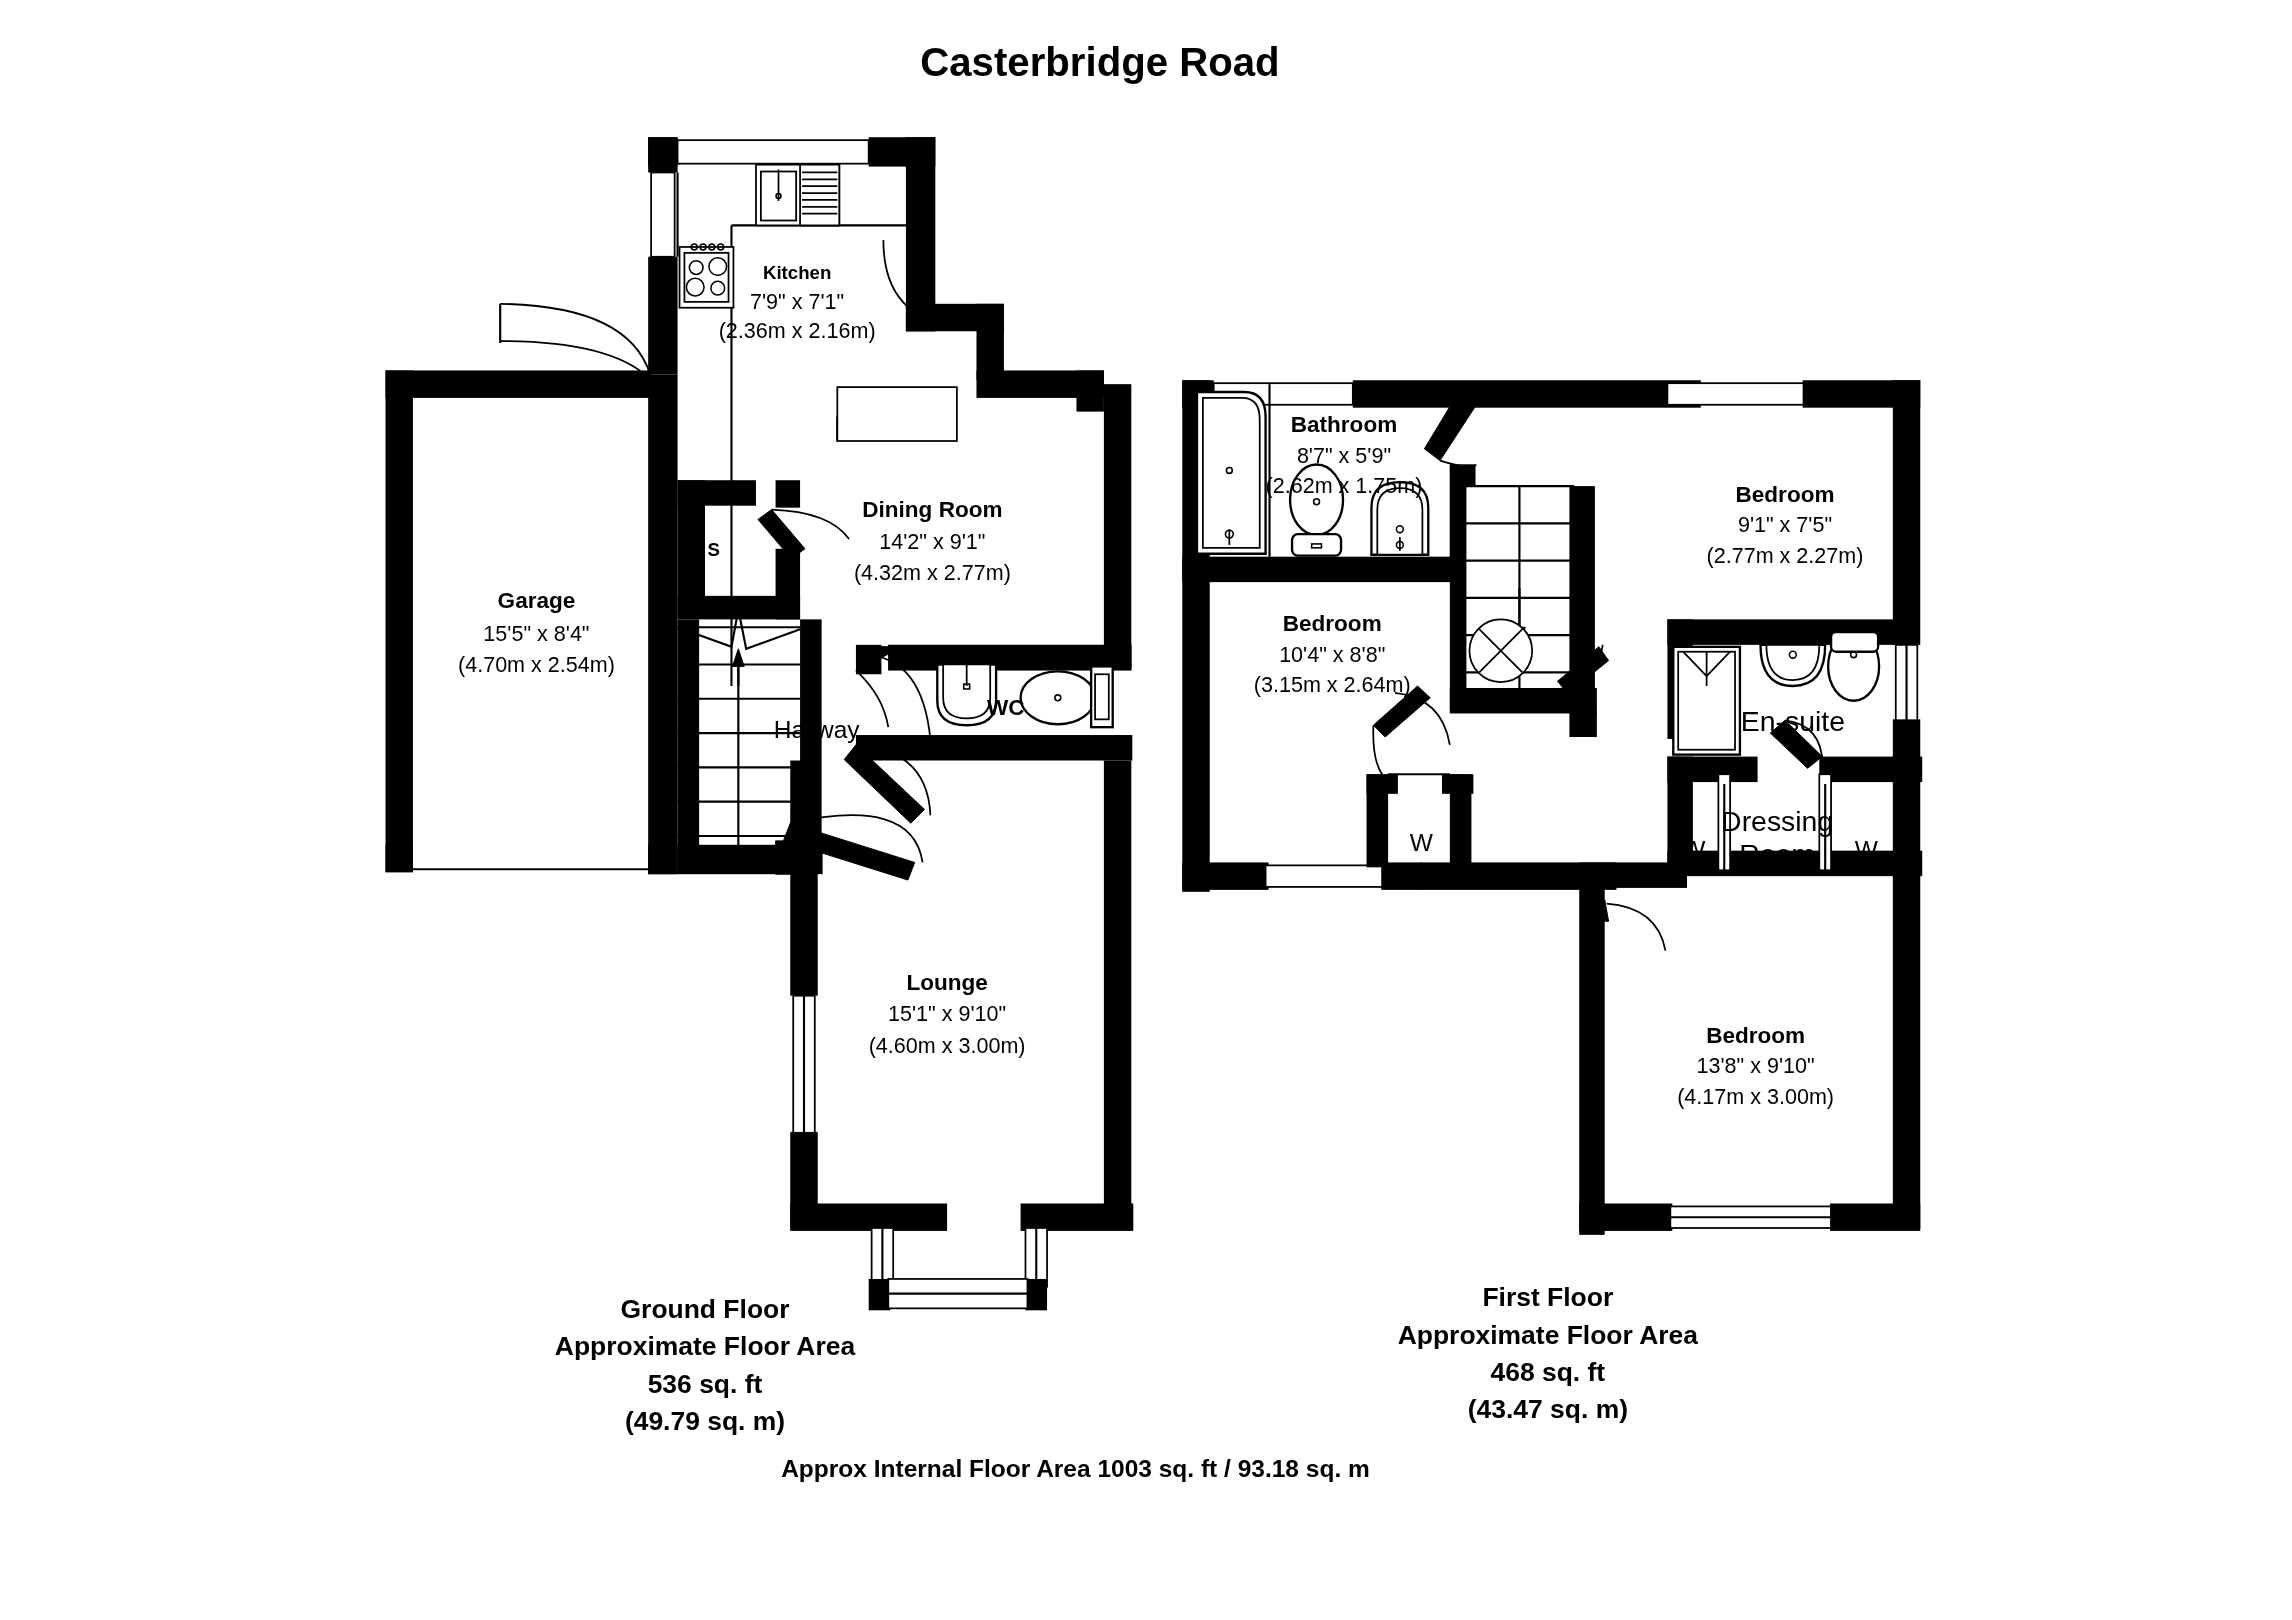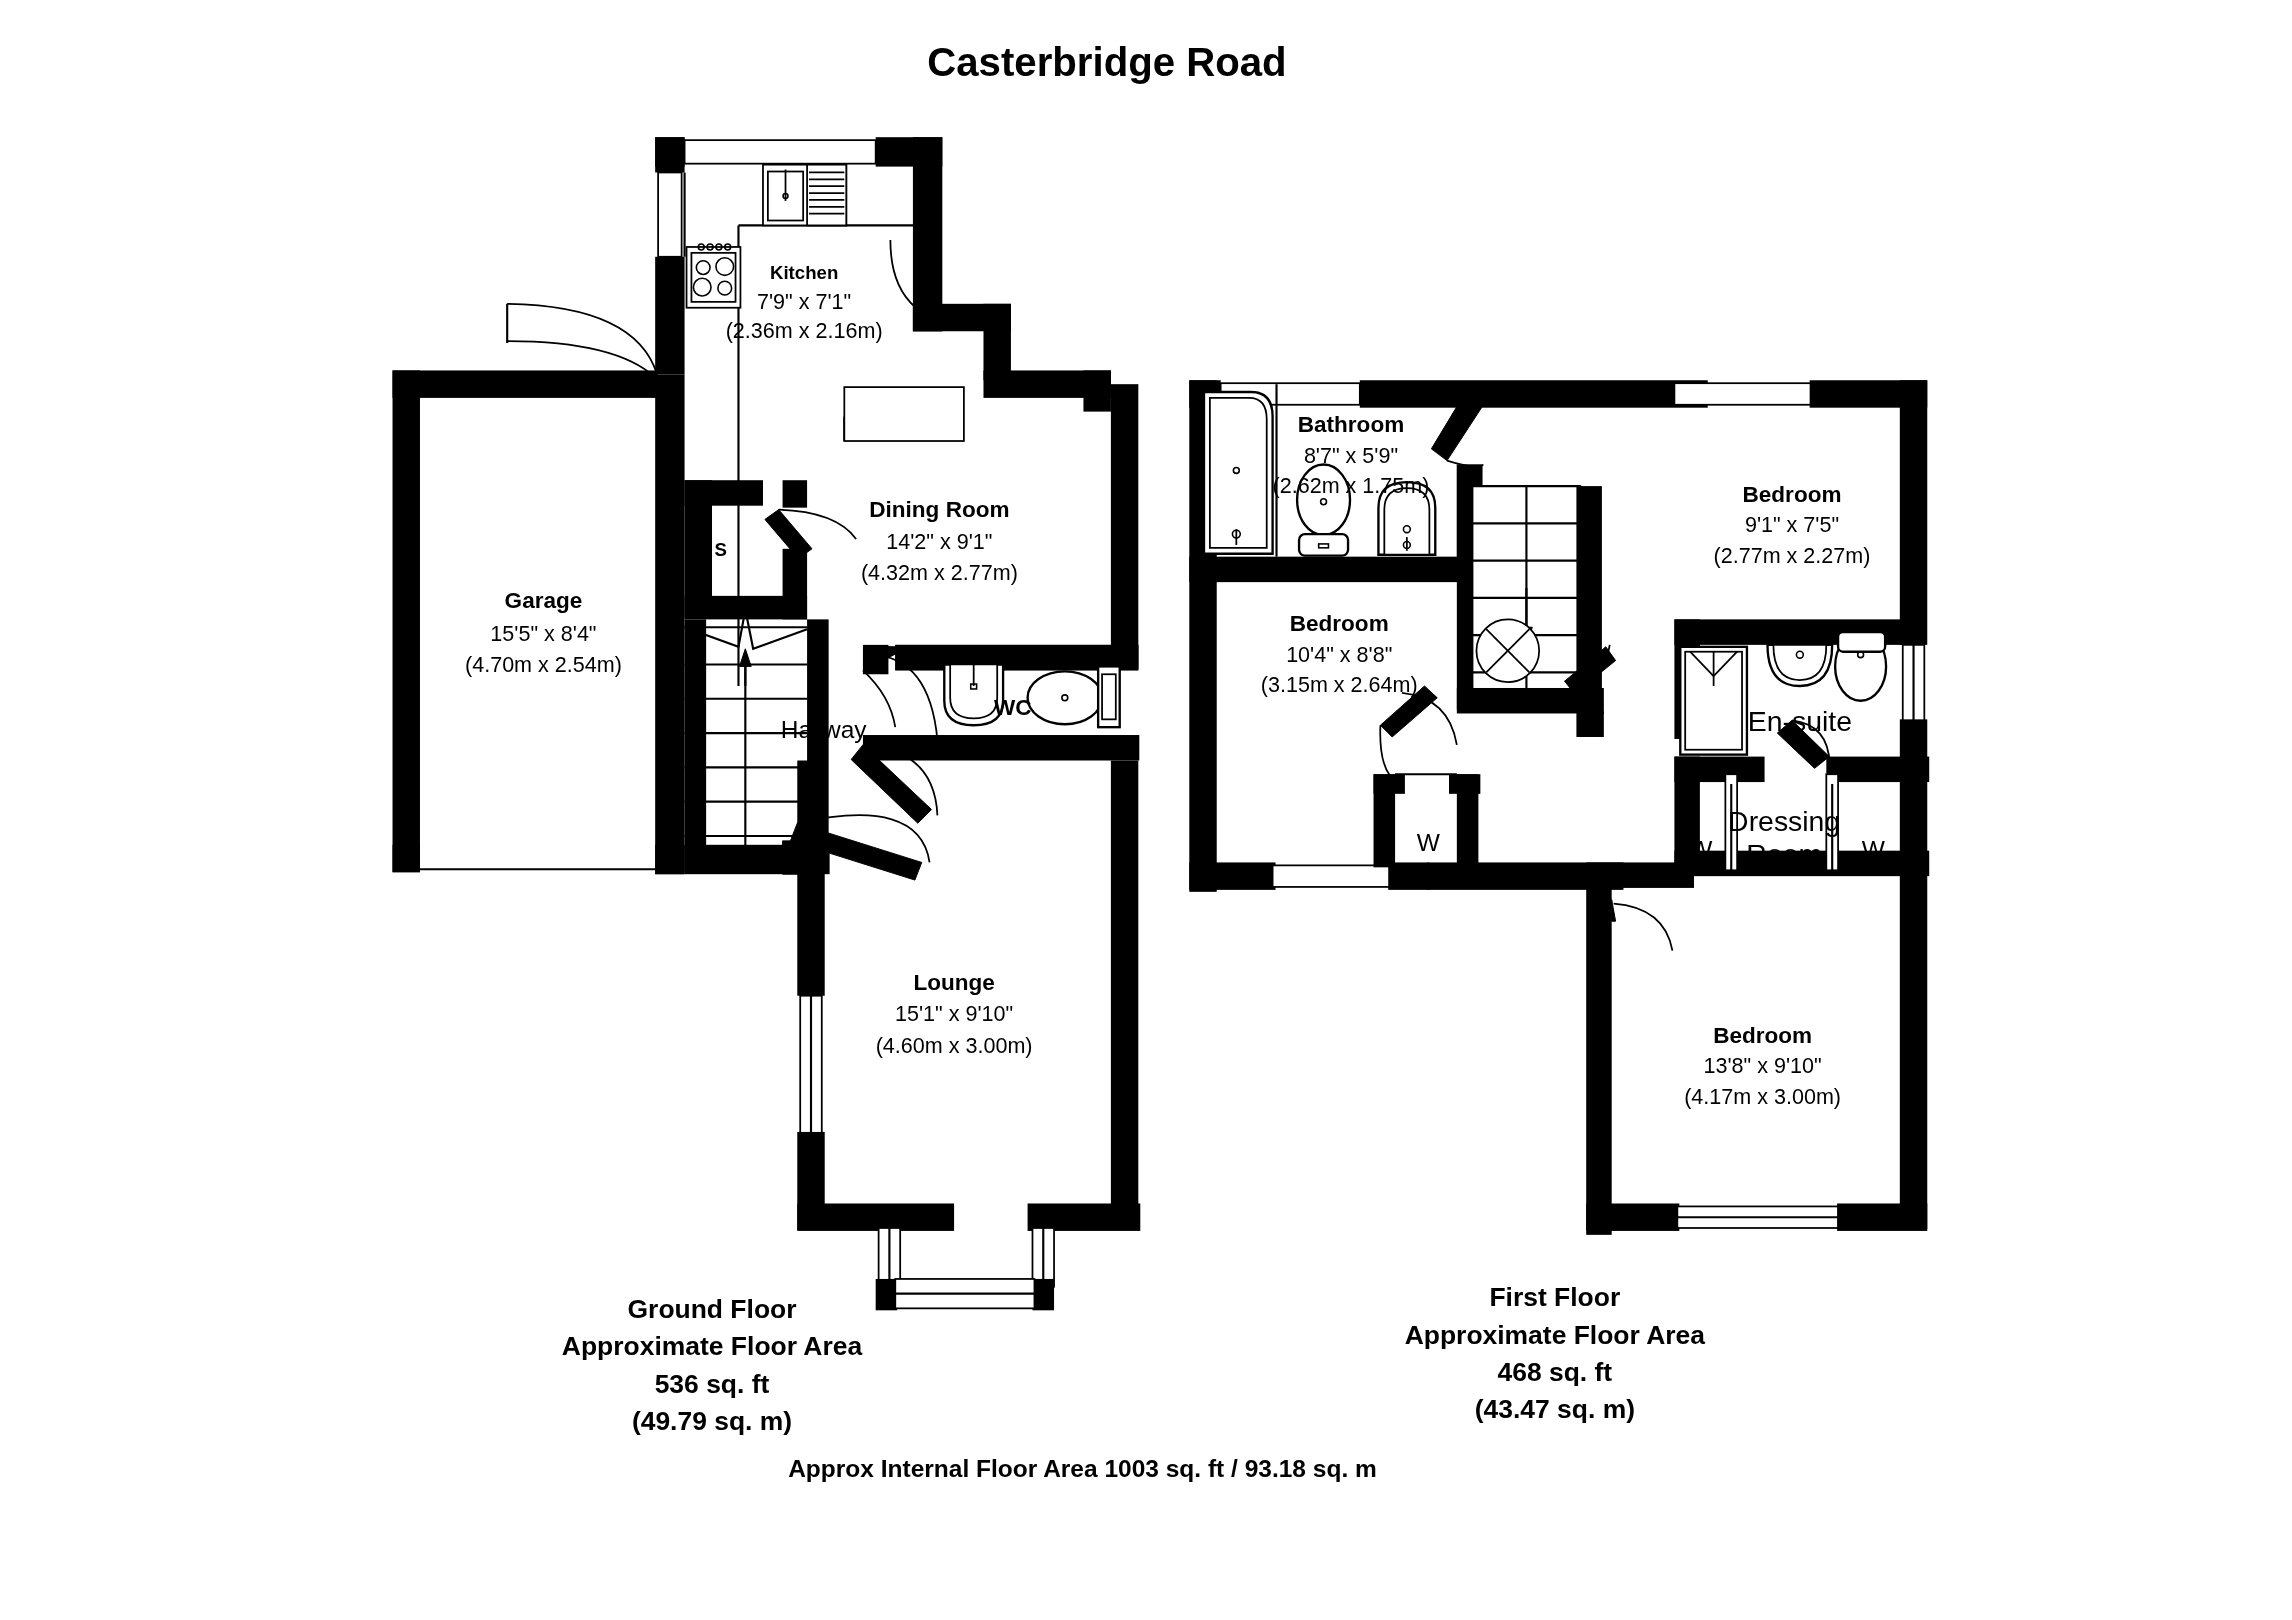--- a/index.html
+++ b/index.html
@@ -4,21 +4,21 @@
 <title>Casterbridge Road Floorplan</title>
 <style>
   html,body{margin:0;padding:0;background:#ffffff;}
   body{
     width:2293px;height:1620px;
     font-family:"Liberation Sans","DejaVu Sans",sans-serif;
     color:#000000;
     position:relative;
     overflow:hidden;
   }
-  #plan-root{position:absolute;left:8px;top:0;width:1926px;height:1620px;}
+  #plan-root{position:absolute;left:1px;top:0;width:1926px;height:1620px;}
   svg#floorplan-svg{position:absolute;left:0;top:0;width:2293px;height:1620px;display:block;}
 
   text{font-family:"Liberation Sans","DejaVu Sans",sans-serif;fill:#000;}
   .t-title{font-size:41px;font-weight:bold;}
   .t-roomname{font-size:23px;font-weight:bold;}
   .t-roomdim{font-size:22px;font-weight:normal;}
   .t-small-bold{font-size:19px;font-weight:bold;}
   .t-plainlabel{font-size:25px;font-weight:normal;}
   .t-bigplain{font-size:29px;font-weight:normal;}
   .t-wlabel{font-size:25px;font-weight:normal;}

